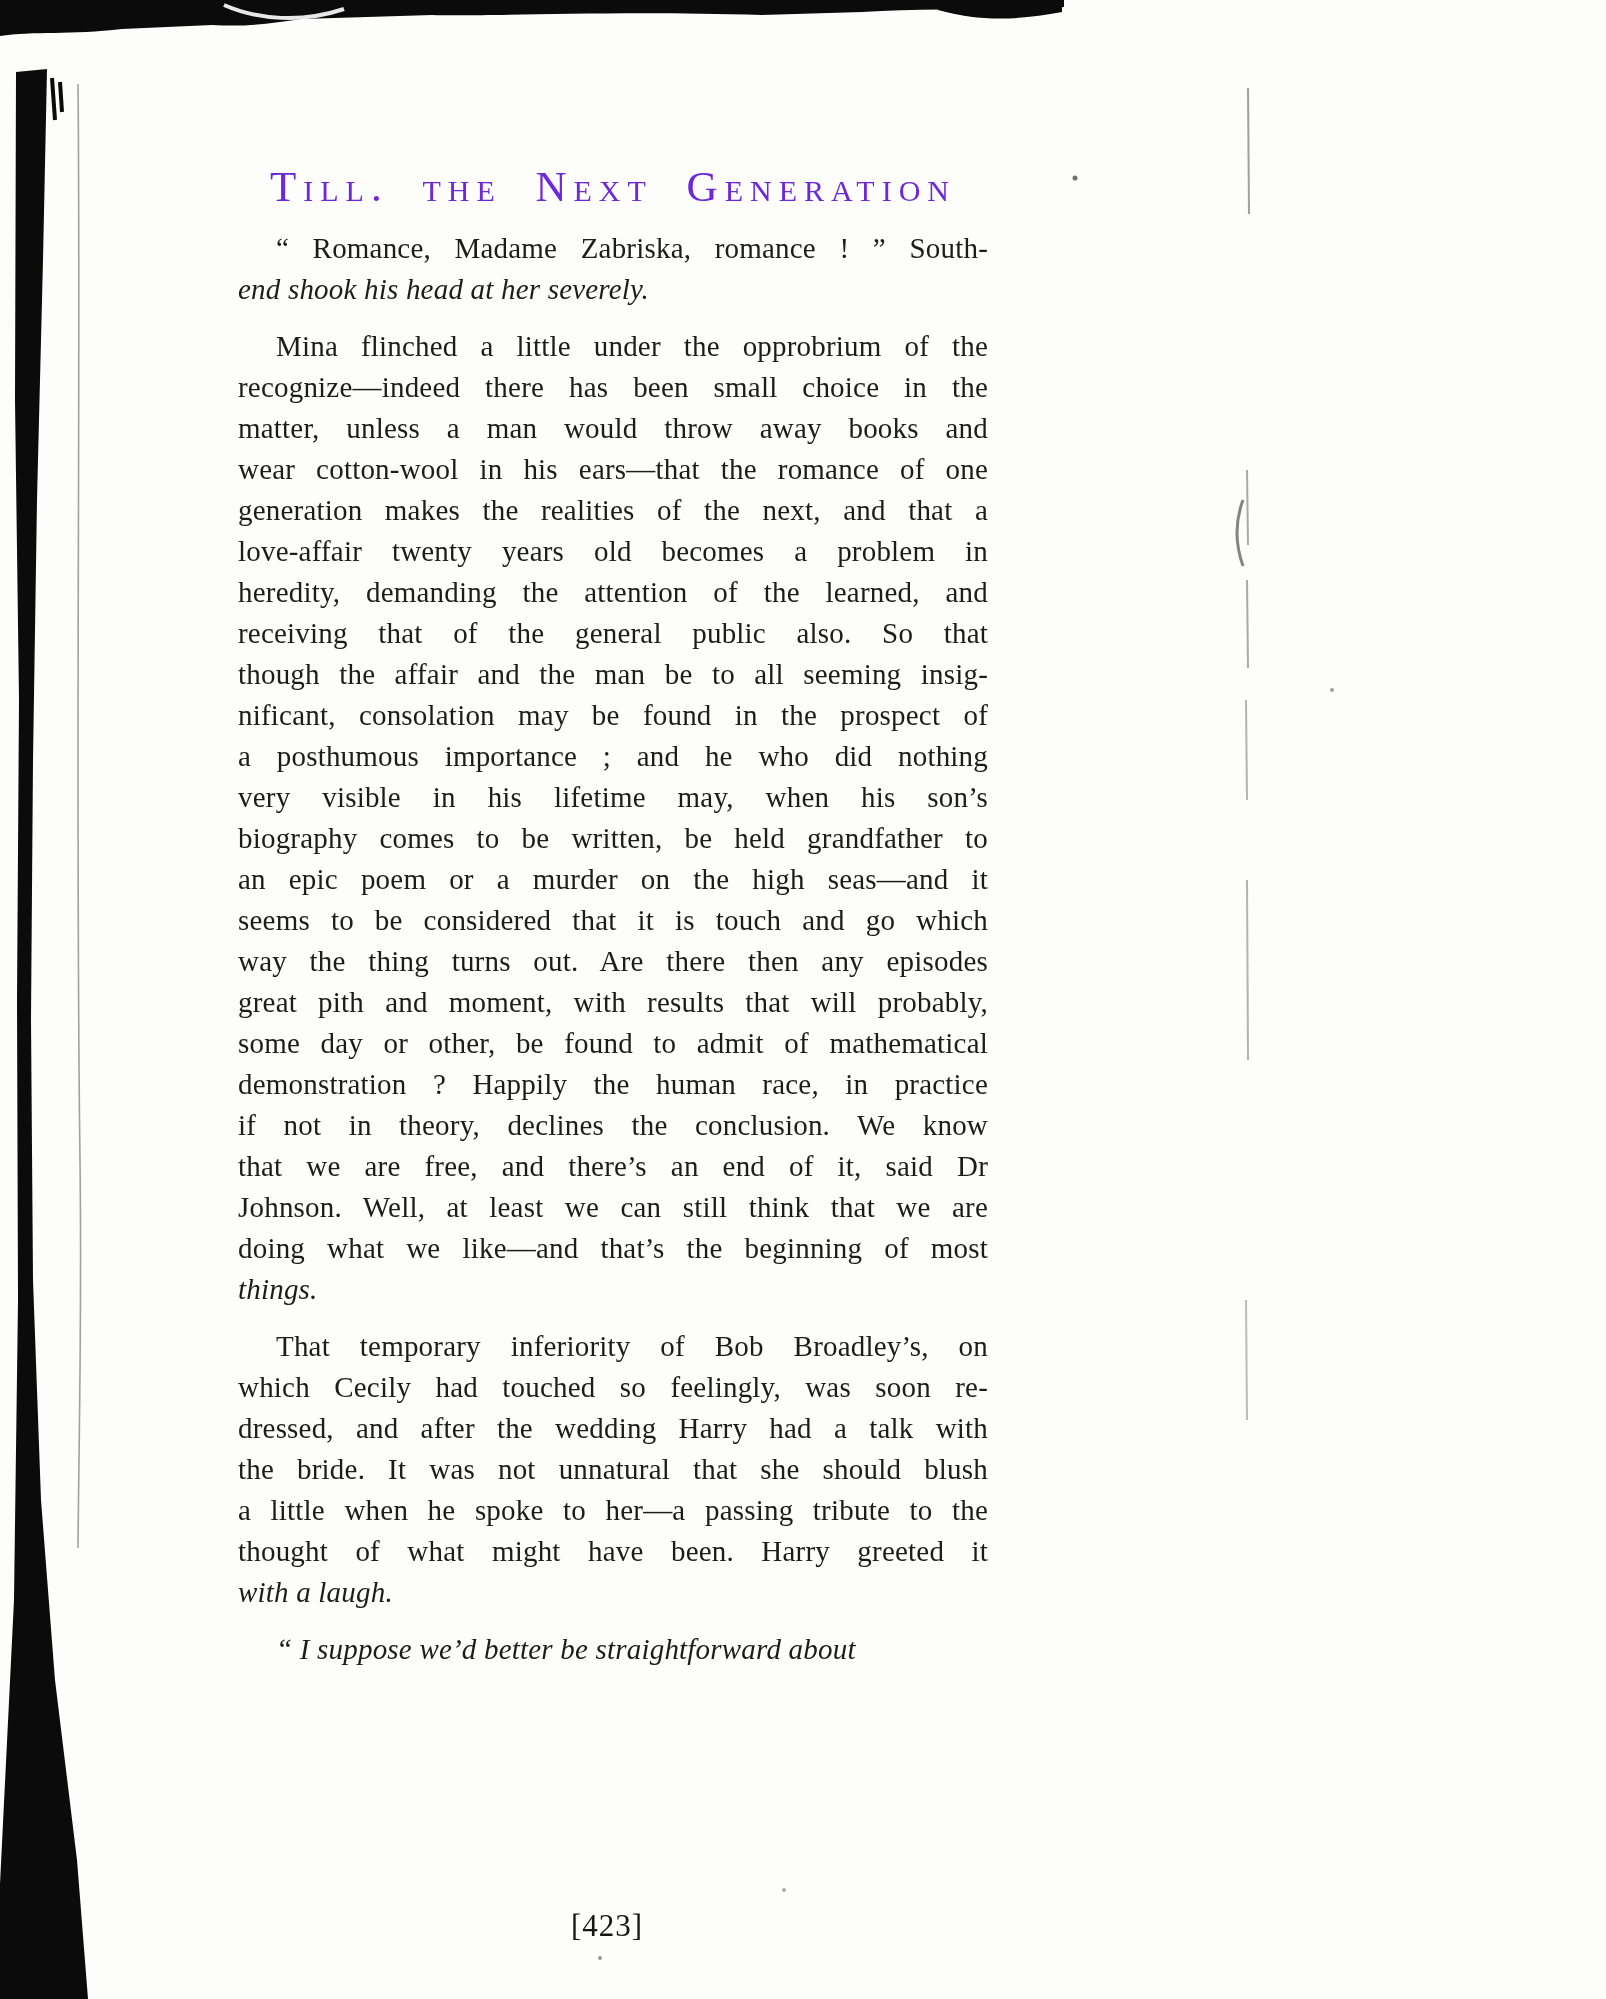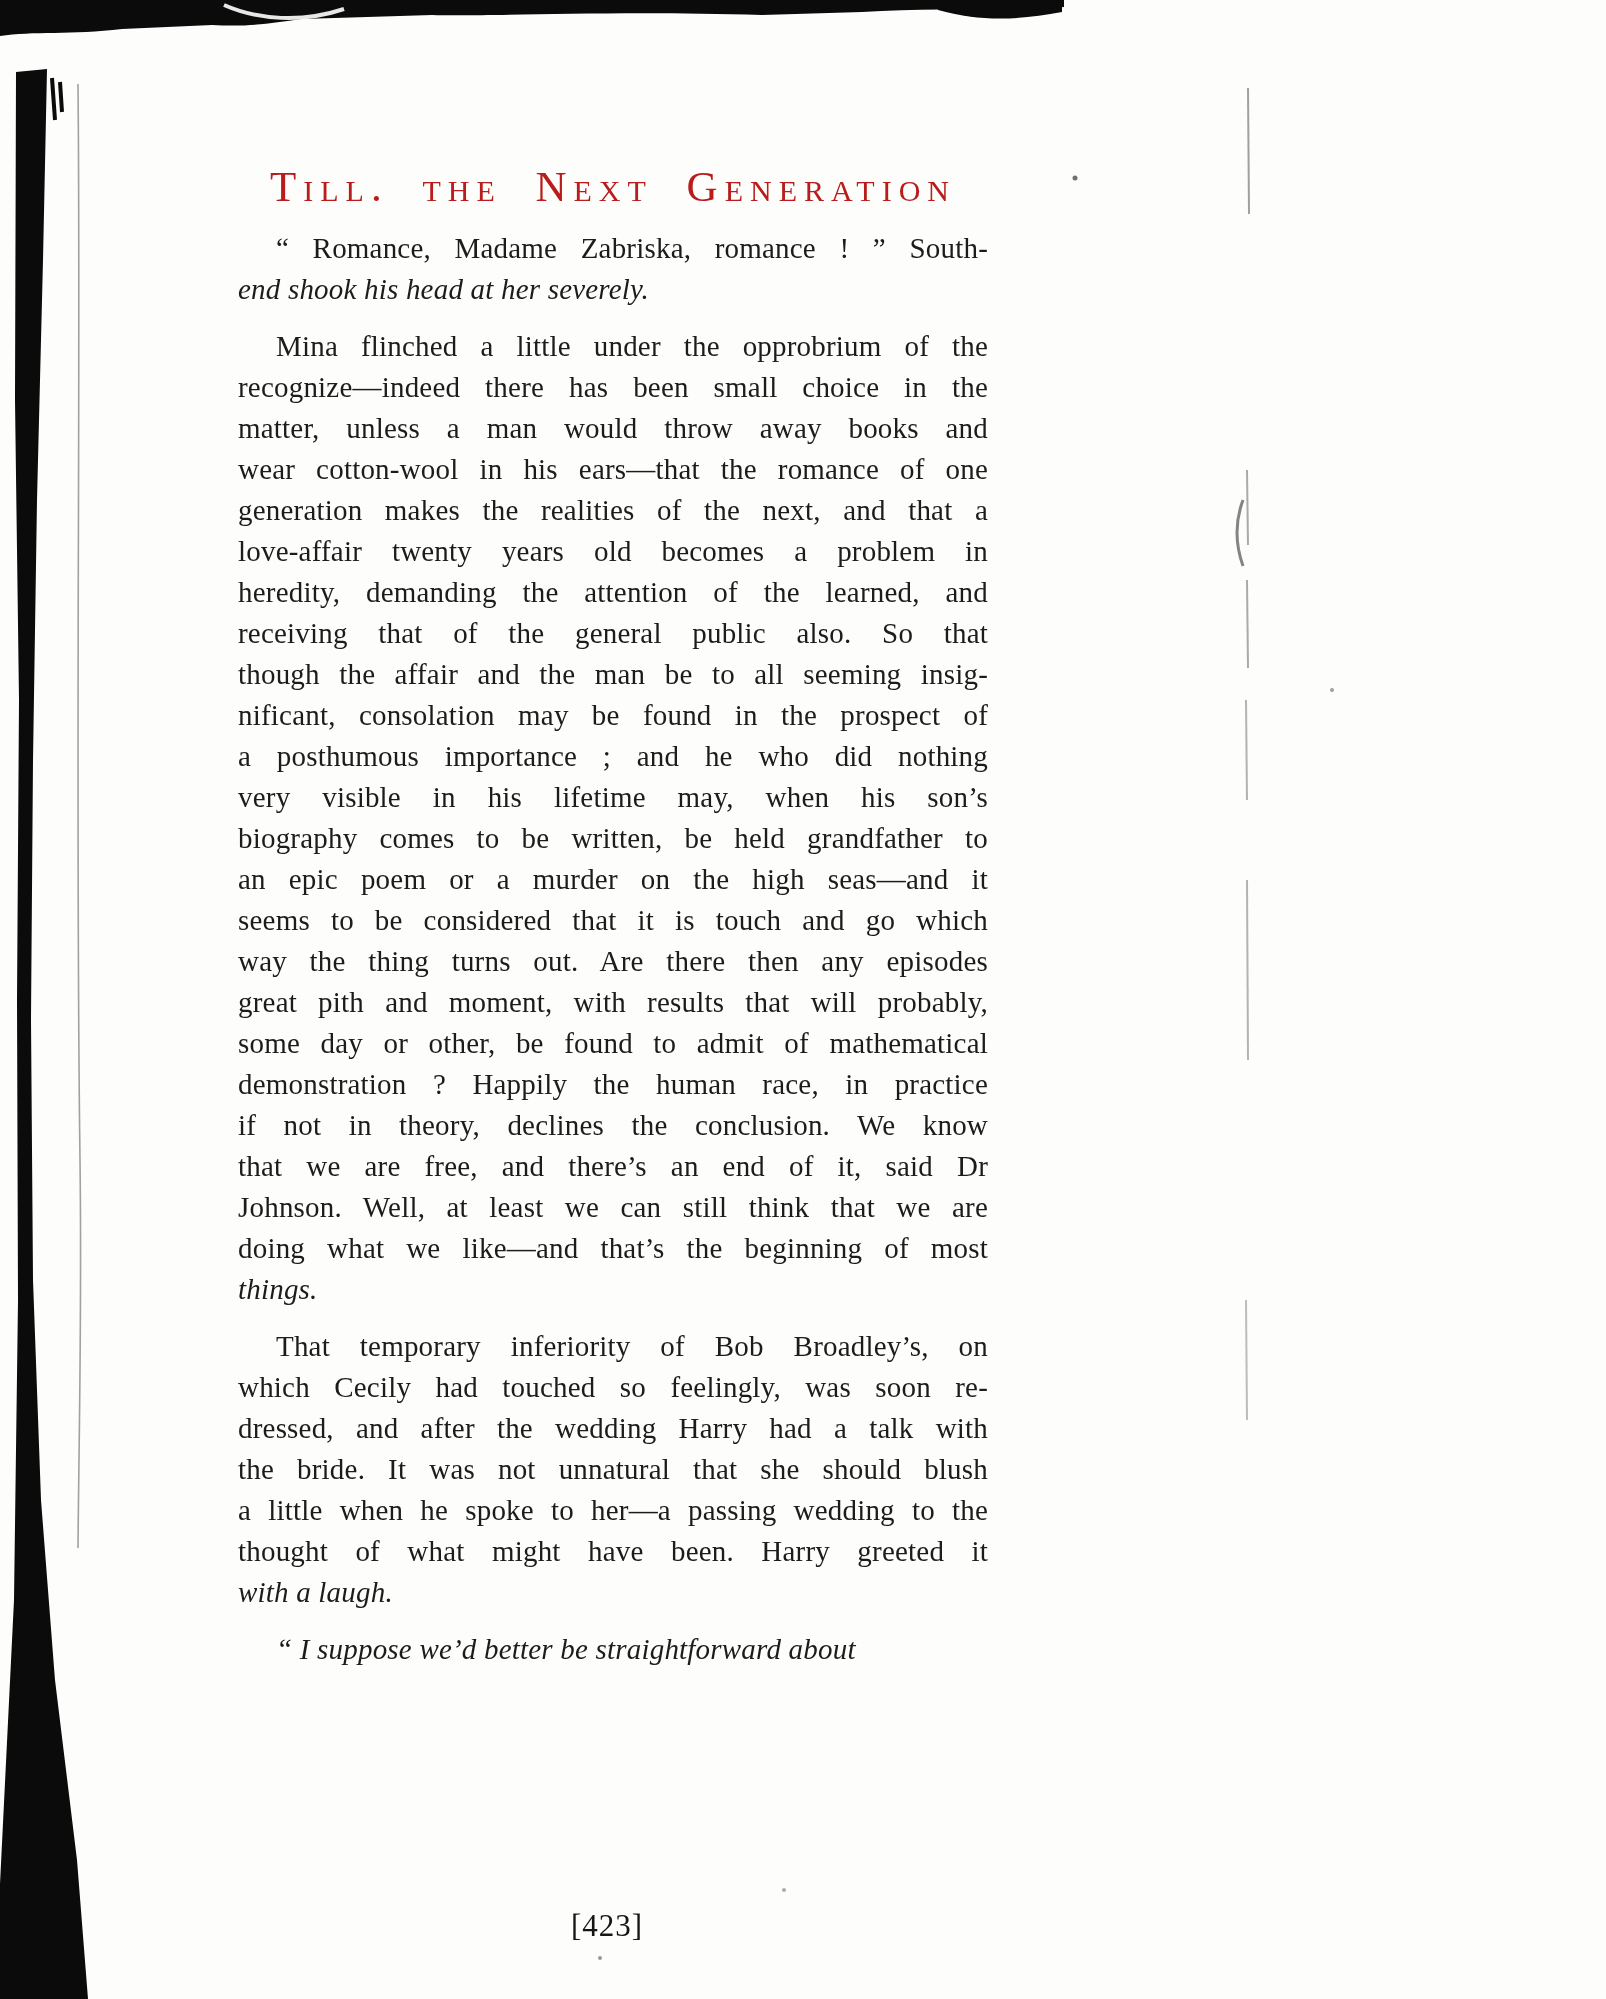--- a/index.html
+++ b/index.html
@@ -32,21 +32,21 @@
   .title {
     font-variant: small-caps;
     font-size: 43px;
     line-height: 50px;
     letter-spacing: 7px;
     word-spacing: 16px;
     text-align: center;
     font-weight: 400;
     margin: 0 0 14px 0;
     white-space: nowrap;
-    color: #b91c1c;
+    color: #6d28d9;
   }
   .body-text {
     font-size: 29px;
     line-height: 41px;
     letter-spacing: 0.2px;
   }
   .paragraph {
     margin: 16px;
   }
   .line {
@@ -134,21 +134,21 @@
         <div class="line">that we are free, and there’s an end of it, said Dr</div>
         <div class="line">Johnson.  Well, at least we can still think that we are</div>
         <div class="line">doing what we like—and that’s the beginning of most</div>
         <div class="line last">things.</div>
       </div>
       <div class="paragraph">
         <div class="line first">That temporary inferiority of Bob Broadley’s, on</div>
         <div class="line">which Cecily had touched so feelingly, was soon re-</div>
         <div class="line">dressed, and after the wedding Harry had a talk with</div>
         <div class="line">the bride.  It was not unnatural that she should blush</div>
-        <div class="line">a little when he spoke to her—a passing wedding to the</div>
+        <div class="line">a little when he spoke to her—a passing tribute to the</div>
         <div class="line">thought of what might have been.  Harry greeted it</div>
         <div class="line last">with a laugh.</div>
       </div>
       <div class="paragraph">
         <div class="line first last">“ I suppose we’d better be straightforward about</div>
       </div>
     </div>
 </div>
 
 <div class="page-number">[423]</div>

